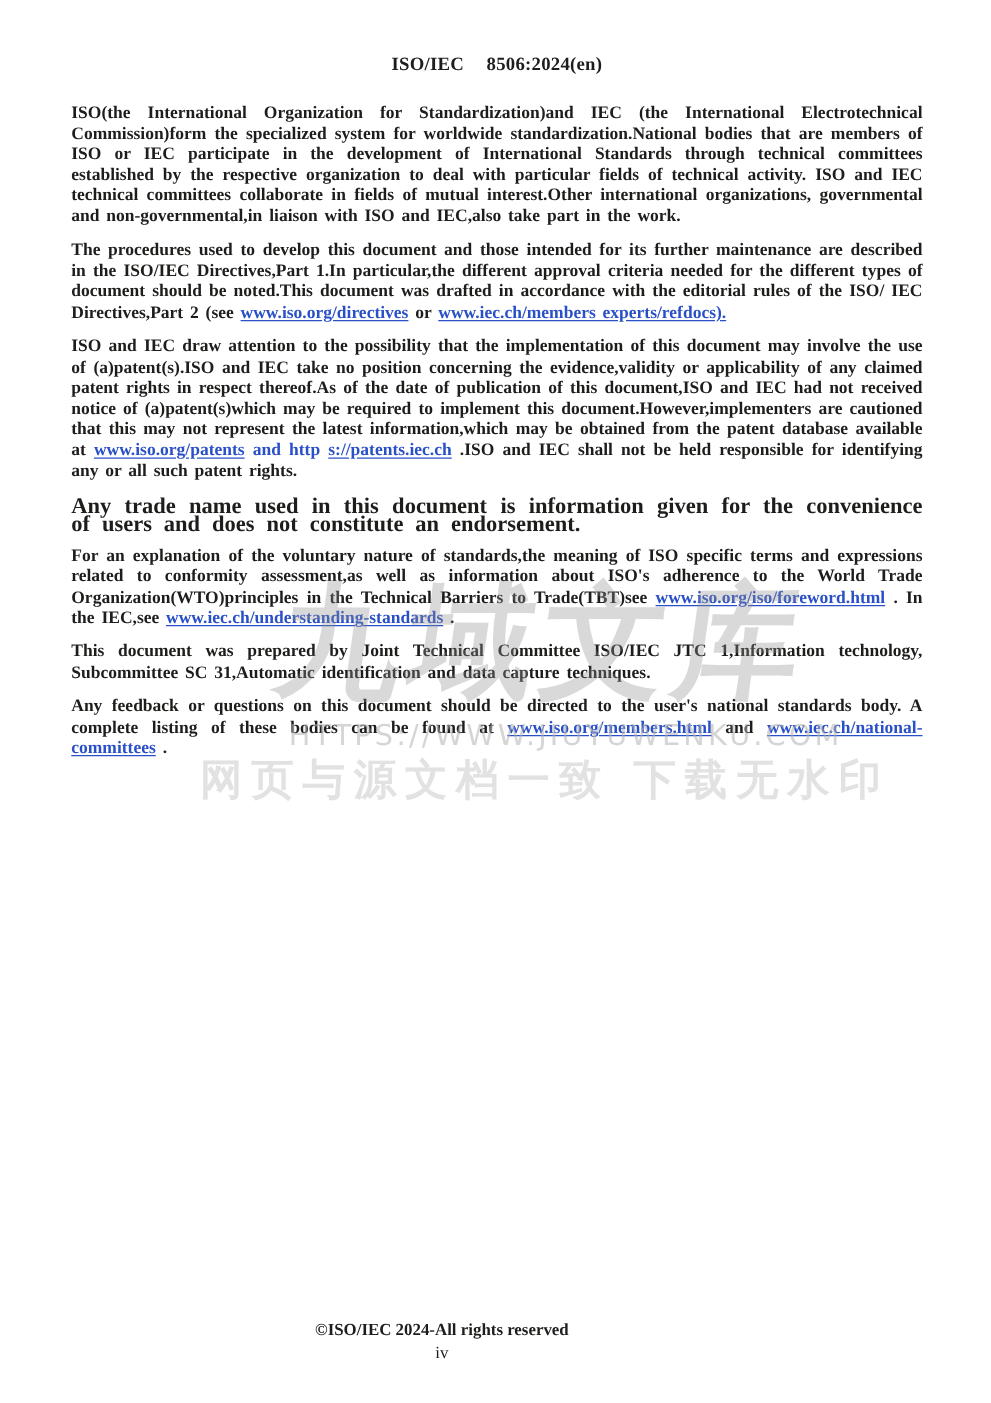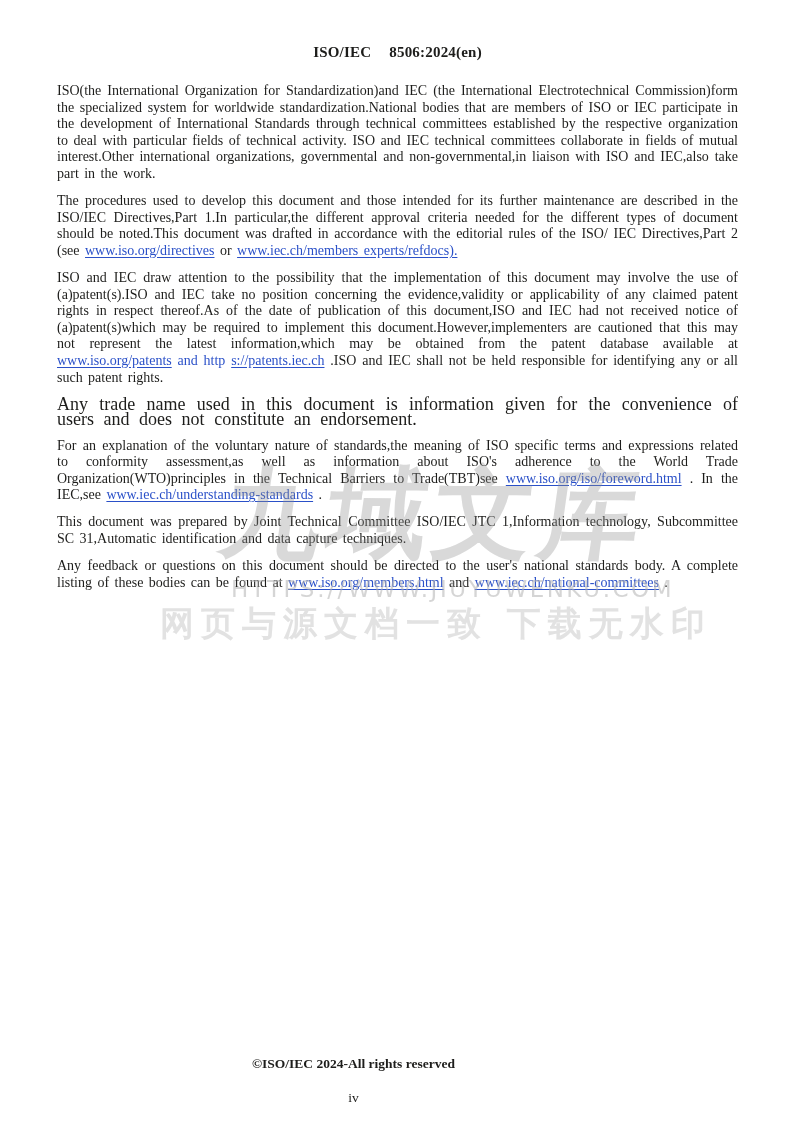--- a/index.html
+++ b/index.html
@@ -41,20 +41,21 @@
     margin: 0 0 20px 0;
     letter-spacing: 0.3px;
   }
   .para {
     font-size: 14px;
     line-height: 16.6px;
     margin: 0 0 10.5px 0;
     text-align: justify;
     text-justify: inter-word;
     word-spacing: 0.14em;
+    font-weight: bold;
   }
   .para.small {
     font-size: 18px;
     line-height: 15.2px;
     word-spacing: 0.28em;
   }
   .doc-link {
     color: var(--link-blue, #2a50c8);
     text-decoration: underline;
     text-underline-offset: 2px;
@@ -109,21 +110,21 @@
     top: 1056px;
     text-align: center;
     z-index: 1;
   }
   .copyright {
     font-weight: bold;
     font-size: 13.5px;
   }
   .page-number {
     font-size: 13.5px;
-    margin-top: 18px;
+    margin-top: 2px;
   }
 </style>
 </head>
 <body>
 
 <div class="page">
 
   <div class="content">
 
     <div class="doc-header">

